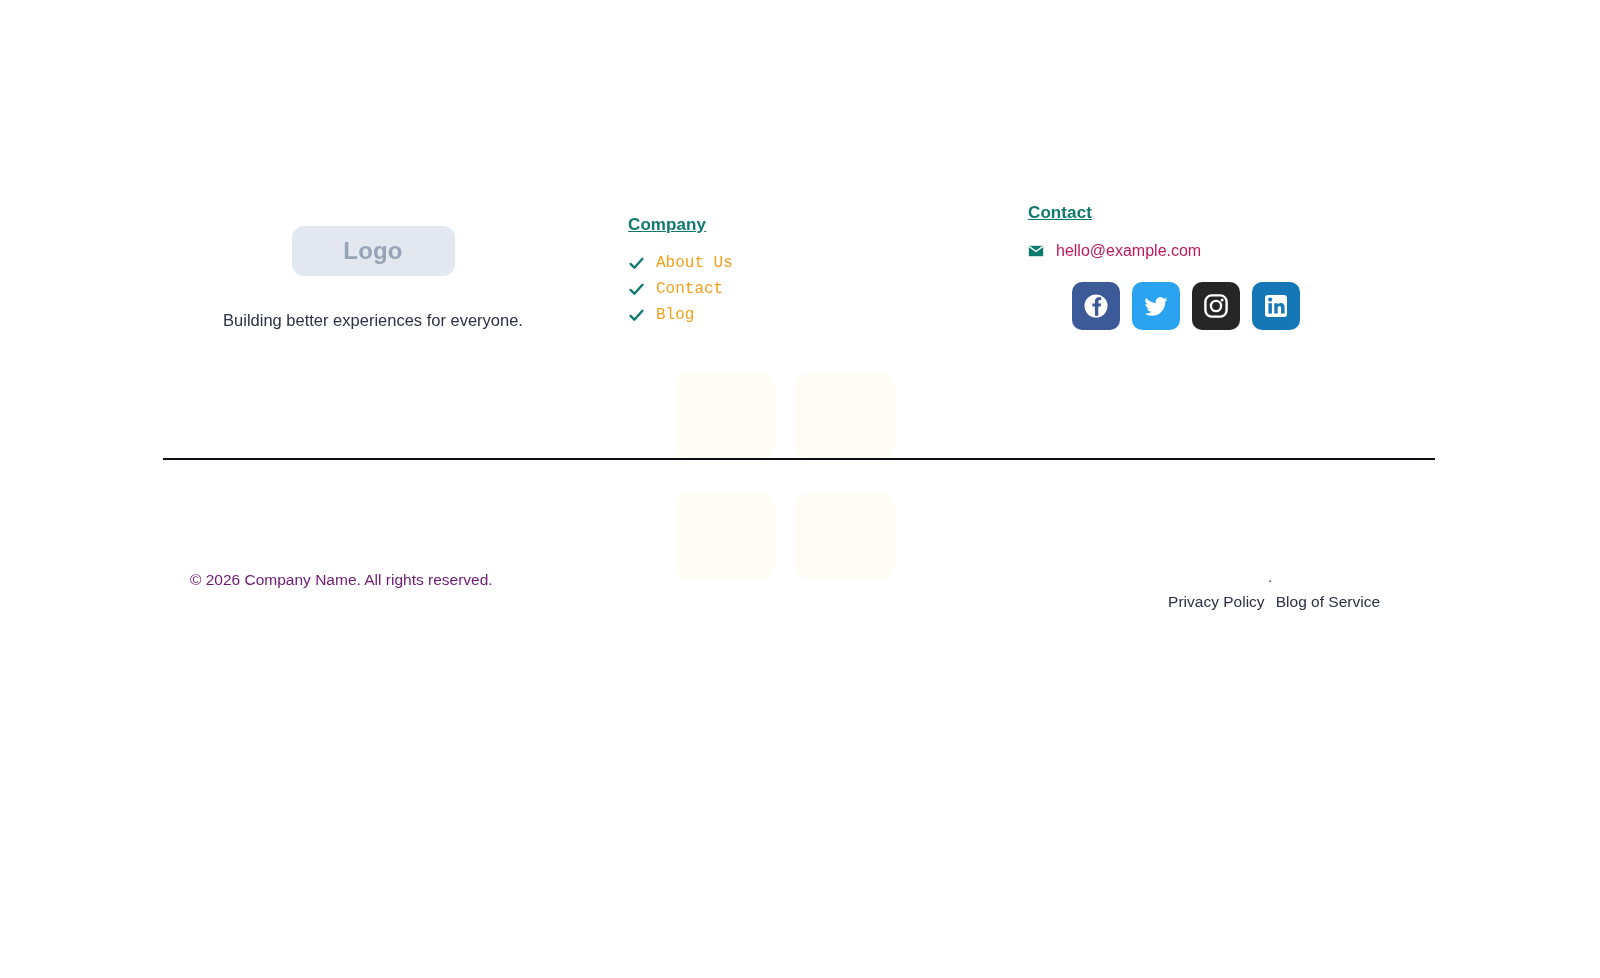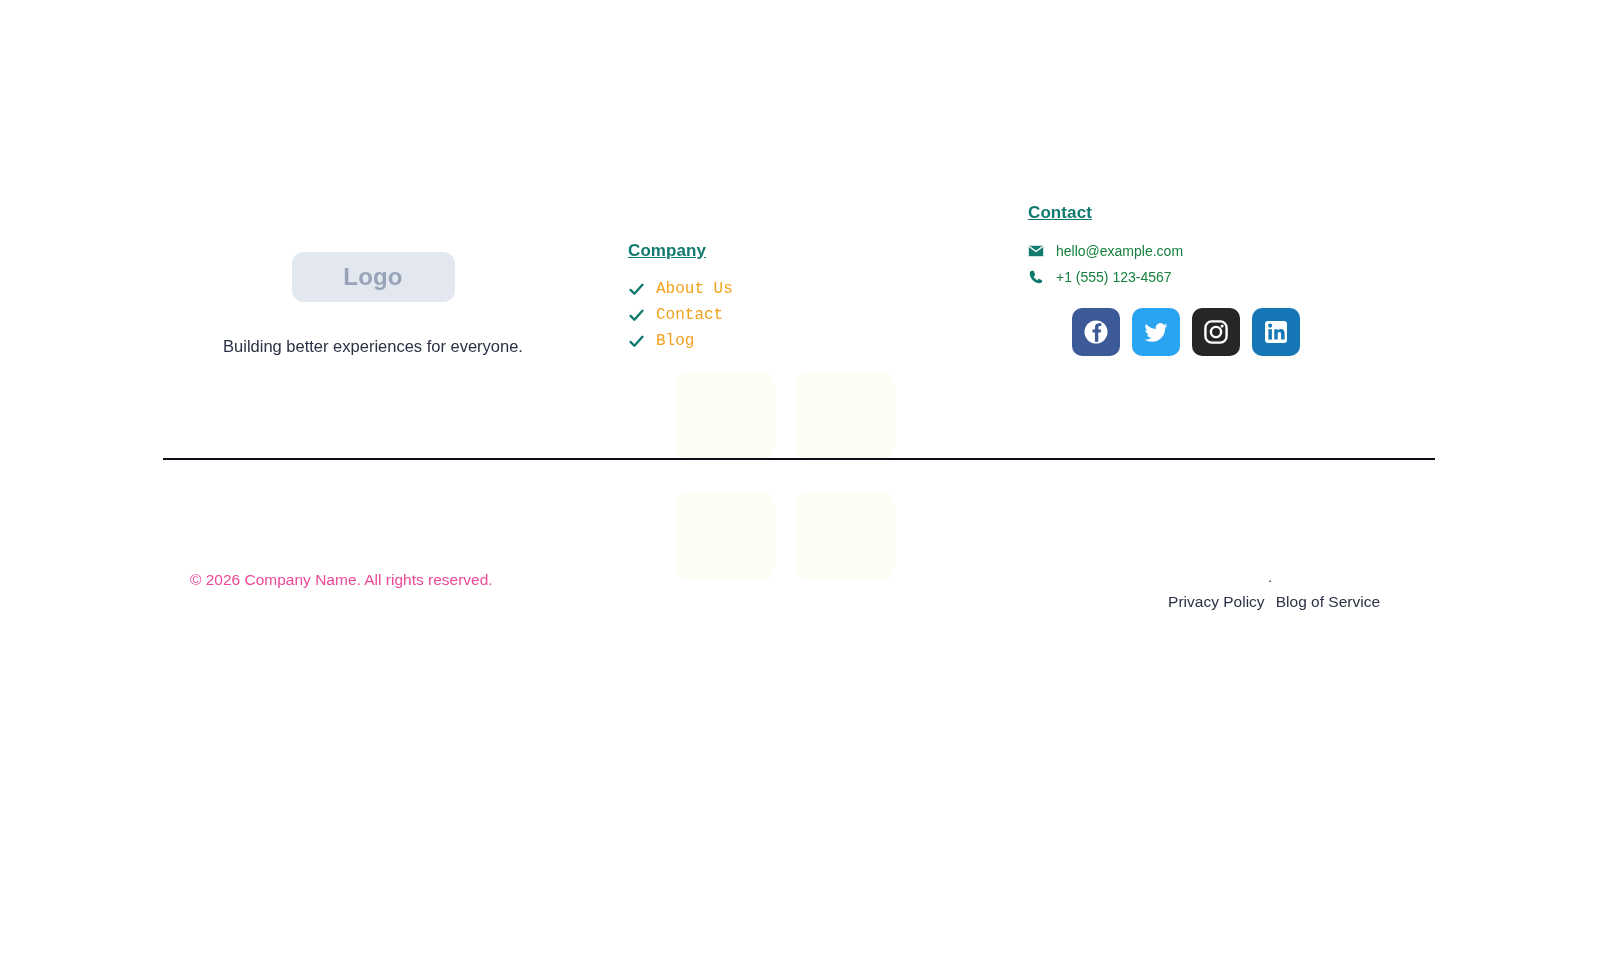--- a/index.html
+++ b/index.html
@@ -143,22 +143,22 @@
     height: 22px;
   }
   .c-icon {
     width: 16px;
     height: 16px;
     margin-right: 12px;
     flex: 0 0 auto;
     display: block;
   }
   .contact-link {
-    font-size: 14px;
-    color: #15803d;
+    font-size: 16px;
+    color: #be185d;
     text-decoration: none;
     white-space: nowrap;
   }
 
   .social-row {
     display: flex;
     gap: 12px;
     margin-top: 20px;
     padding-left: 44px;
   }
@@ -193,21 +193,21 @@
     left: 163px;
     top: 549px;
     width: 1272px;
     display: flex;
     align-items: center;
     justify-content: space-between;
     z-index: 3;
   }
   .copyright {
     font-size: 15.5px;
-    color: #ec4899;
+    color: #701a75;
     padding-left: 27px;
     white-space: nowrap;
   }
   .legal {
     display: flex;
     align-items: center;
     padding-right: 55px;
     white-space: nowrap;
   }
   .legal a {
@@ -275,28 +275,20 @@
       <h3 class="col-head">Contact</h3>
       <ul class="contact-list">
         <li>
           <span>
             <svg class="c-icon" viewBox="0 0 20 16" xmlns="http://www.w3.org/2000/svg">
               <path d="M1 1.5h18v13H1z" fill="#107a6e"></path>
               <path d="M1.4 2.2 L10 8.6 L18.6 2.2" stroke="#ffffff" stroke-width="1.7" fill="none" stroke-linejoin="round"></path>
             </svg>
           </span>
           <a class="contact-link" href="#">hello@example.com</a>
-        </li>
-        <li>
-          <span>
-            <svg class="c-icon" viewBox="0 0 20 20" xmlns="http://www.w3.org/2000/svg">
-              <path d="M5.2 2.2 C3.4 2.2 2.2 3.6 2.2 5.3 c0 6.6 5.9 12.5 12.5 12.5 1.7 0 3.1-1.2 3.1-3 0-.5-.3-1-.8-1.2l-3-1.2c-.5-.2-1 0-1.3.4l-1 1.3c-2-1-3.6-2.6-4.6-4.6l1.3-1c.4-.3.6-.8.4-1.3L7.6 3c-.2-.5-.7-.8-1.2-.8z" fill="#107a6e"></path>
-            </svg>
-          </span>
-          <a class="contact-link" href="#">+1 (555) 123-4567</a>
         </li>
       </ul>
 
       <div class="social-row">
         <a class="social-btn" href="#" style="background:#3d5a98">
           <span>
             <svg width="28" height="28" viewBox="0 0 28 28" xmlns="http://www.w3.org/2000/svg">
               <circle cx="14" cy="14" r="11.5" fill="#ffffff"></circle>
               <path d="M16.4 14.6h2.3l.45-3.1h-2.75V9.6c0-.9.35-1.5 1.7-1.5h1.15V5.3c-.35-.05-1.25-.15-2.3-.15-2.4 0-4 1.45-4 4.1v2.24h-2.5v3.1h2.5v9.2c.55.08 1.1.12 1.68.12.56 0 1.12-.04 1.67-.12v-9.2z" fill="#3d5a98"></path>
             </svg>

